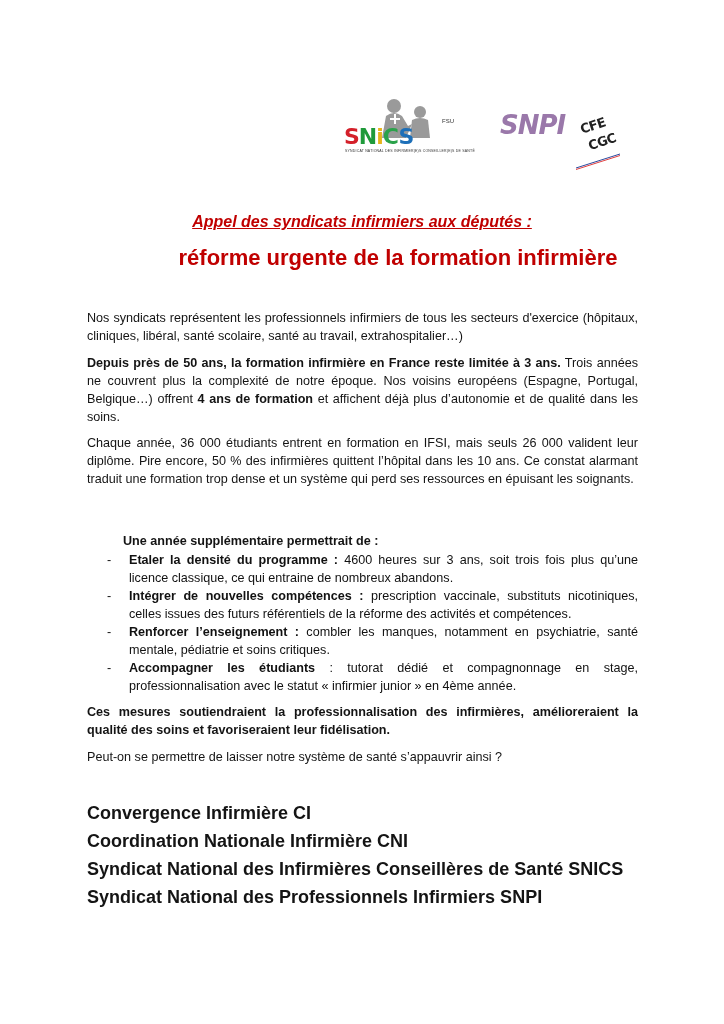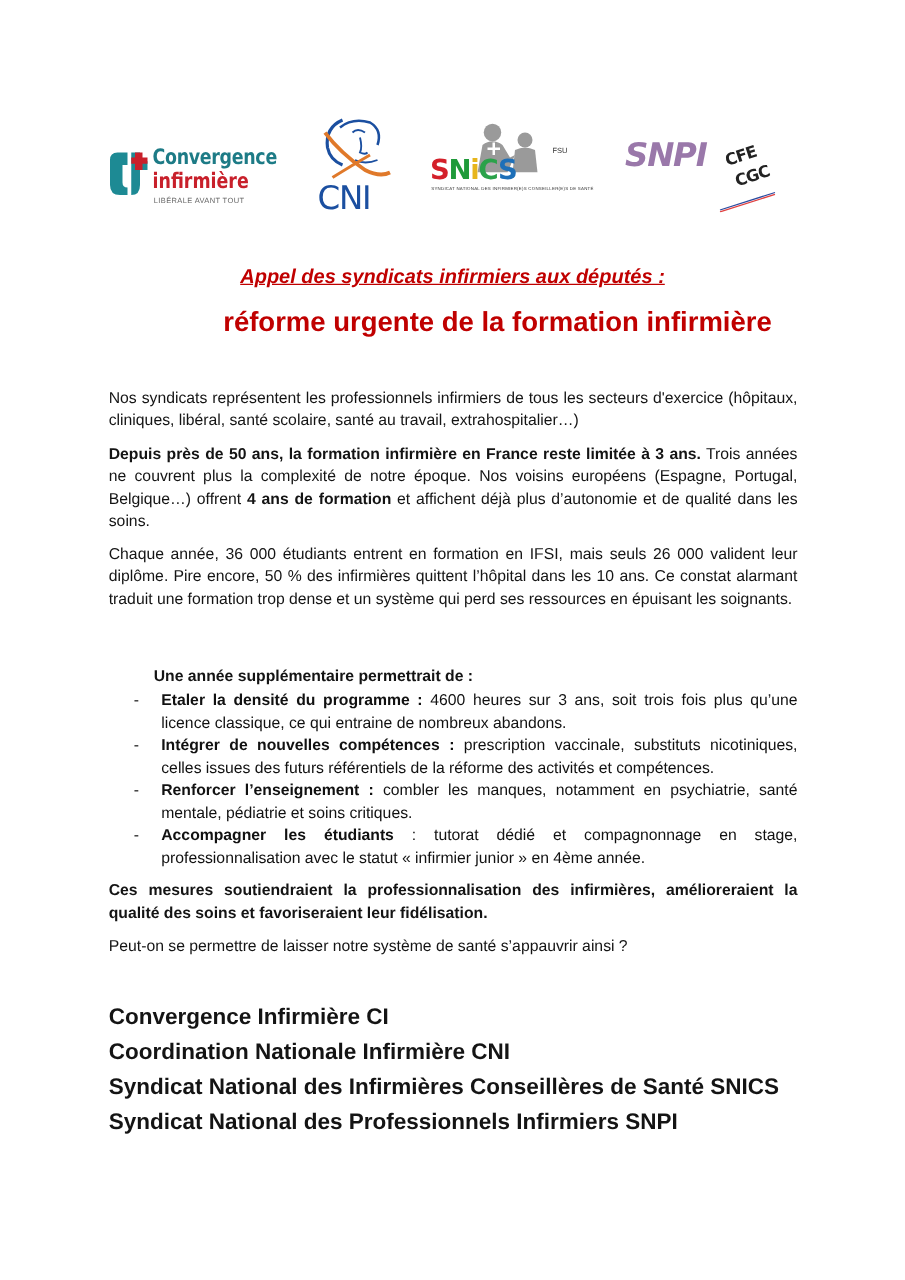--- a/index.html
+++ b/index.html
@@ -55,44 +55,21 @@
   .sig-0 { top: 803px; }
   .sig-1 { top: 831px; }
   .sig-2 { top: 859px; }
   .sig-3 { top: 887px; }
 </style>
 </head>
 <body>
 
 <div class="logos">
 
-  <div class="logo logo-ci">
-    <svg class="ci-mark" viewBox="0 0 34 38">
-      <path d="M2 8 Q2 2 8 2 L16 2 L16 12 L12 12 L12 26 Q12 30 16 30 L16 36 L10 36 Q2 36 2 28 Z" fill="#1d8a94"></path>
-      <path d="M19 2 L26 2 L26 9 L32 9 L32 16 L26 16 L26 28 Q26 36 19 36 L19 2 Z" fill="#1d8a94"></path>
-      <rect x="22" y="2" width="6" height="14" fill="#c8202b"></rect>
-      <rect x="19" y="6" width="13" height="5" fill="#c8202b"></rect>
-    </svg>
-    <div class="ci-text1">Convergence</div>
-    <div class="ci-text2">infirmière</div>
-    <div class="ci-tag">LIBÉRALE AVANT TOUT</div>
-  </div>
 
-  <div class="logo logo-cni">
-    <svg width="68" height="52" viewBox="0 0 68 52" style="position:absolute;left:0;top:0;">
-      <path d="M22 4 Q8 10 10 26 Q12 36 22 40" stroke="#1b4fa0" stroke-width="2.5" fill="none"></path>
-      <path d="M20 10 Q30 2 44 6 Q54 12 50 24" stroke="#1b4fa0" stroke-width="2" fill="none"></path>
-      <path d="M30 14 Q34 10 40 14" stroke="#1b4fa0" stroke-width="1.5" fill="none"></path>
-      <path d="M36 18 Q38 26 36 30 Q40 32 42 30" stroke="#1b4fa0" stroke-width="1.5" fill="none"></path>
-      <path d="M32 36 Q40 40 50 36" stroke="#1b4fa0" stroke-width="1.5" fill="none"></path>
-      <path d="M8 14 Q20 30 40 44 Q52 50 60 46" stroke="#e0792a" stroke-width="3" fill="none"></path>
-      <path d="M14 50 Q30 40 44 32" stroke="#e0792a" stroke-width="2.5" fill="none"></path>
-    </svg>
-    <div class="cni-text">CNI</div>
-  </div>
 
   <div class="logo logo-snics">
     <svg width="130" height="40" viewBox="0 0 130 40" style="position:absolute;left:0;top:0;">
       <circle cx="52" cy="8" r="7" fill="#9a9a9a"></circle>
       <path d="M40 40 L44 18 Q52 12 60 18 L66 28 L70 26 L64 40 Z" fill="#9a9a9a"></path>
       <circle cx="78" cy="14" r="6" fill="#9a9a9a"></circle>
       <path d="M68 40 L70 22 Q78 18 86 22 L88 40 Z" fill="#9a9a9a"></path>
       <path d="M48 20 h4 v-4 h2 v4 h4 v2 h-4 v4 h-2 v-4 h-4 z" fill="#ffffff"></path>
     </svg>
     <div class="snics-fsu">FSU</div>

